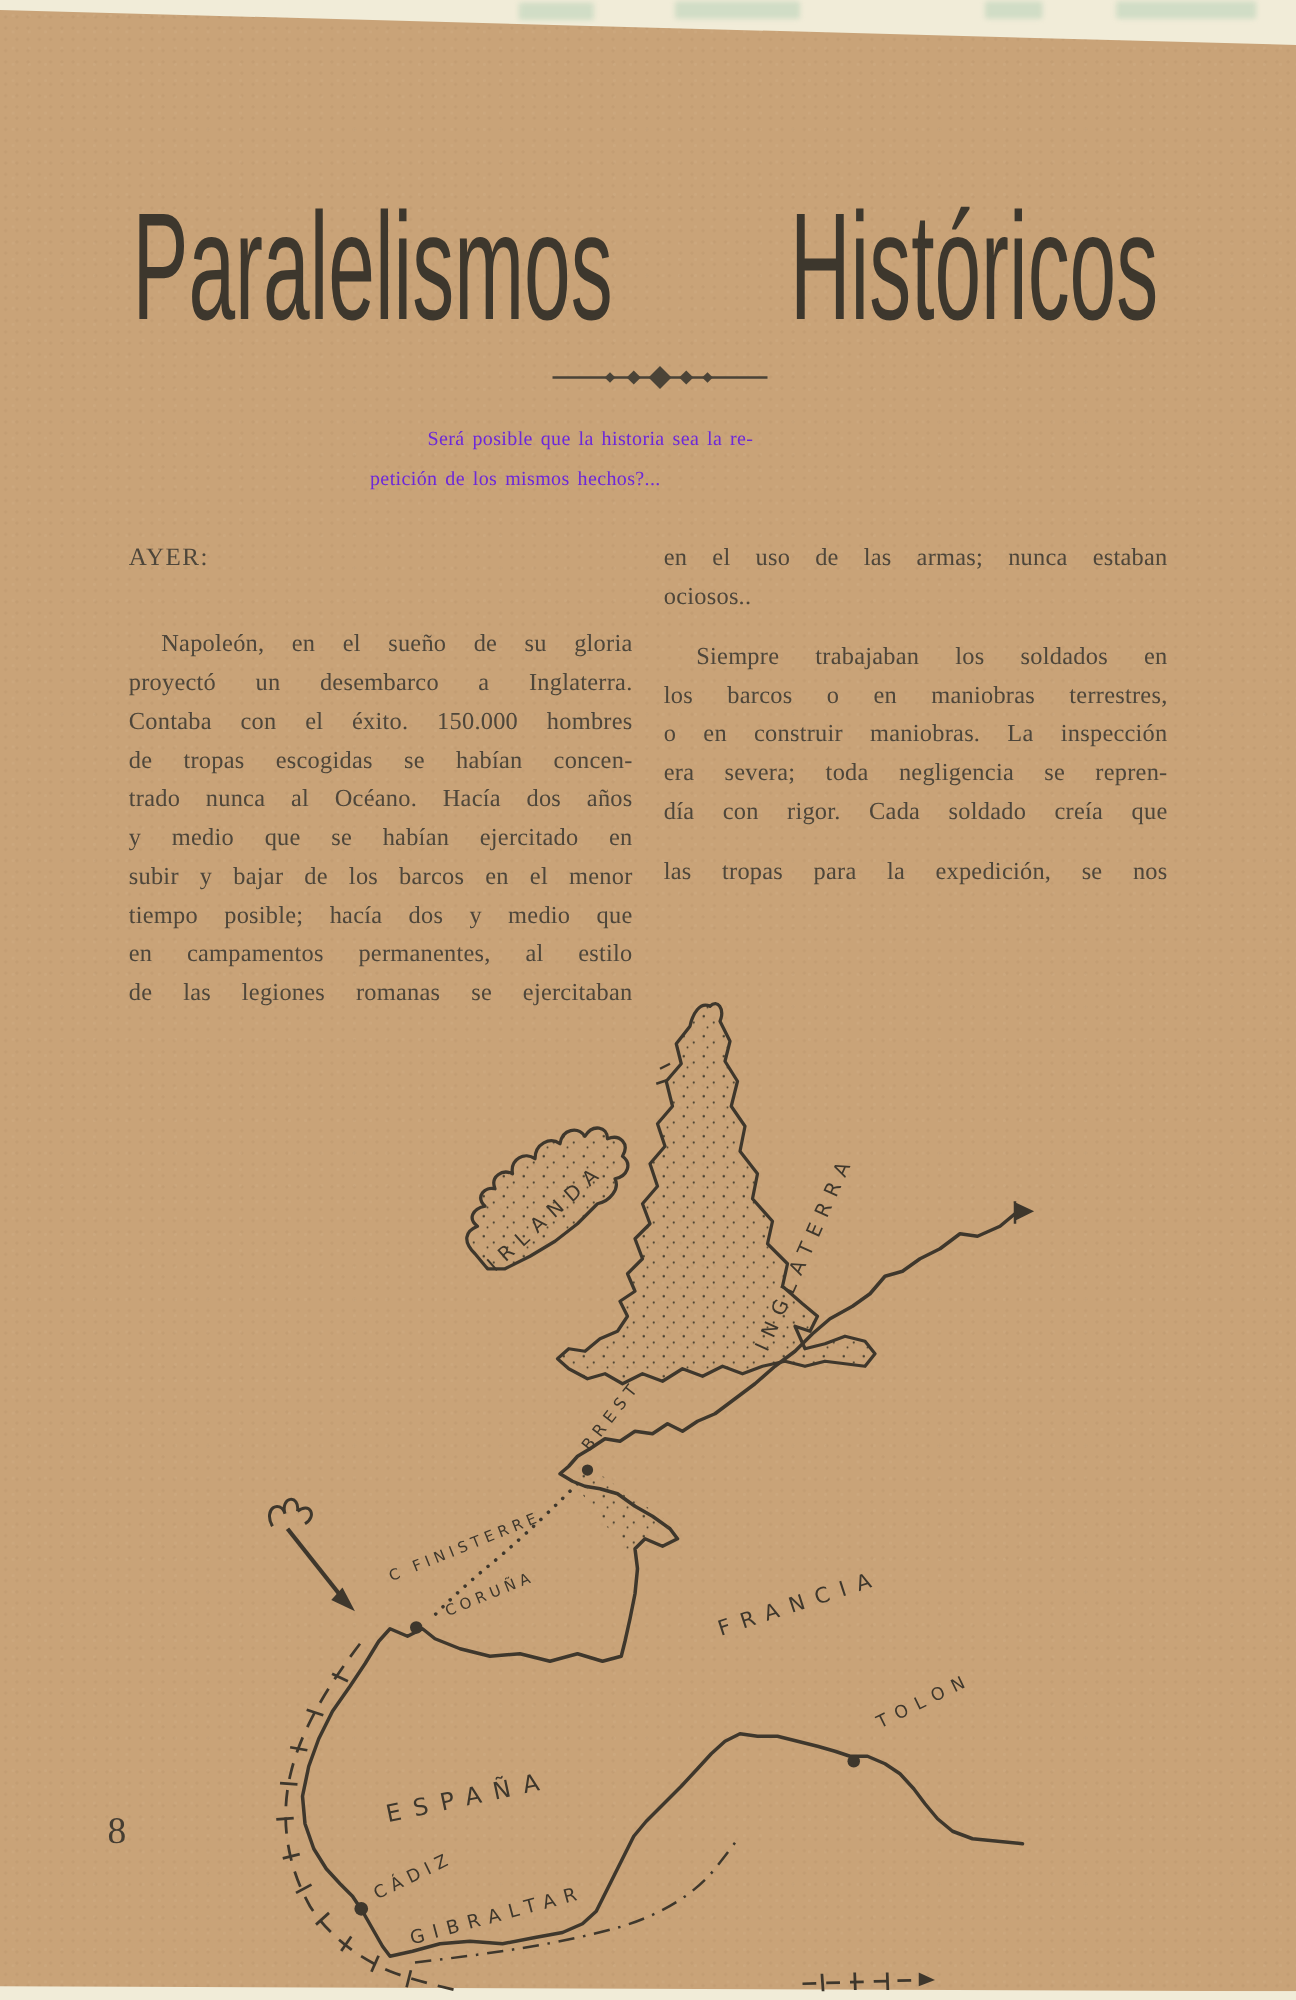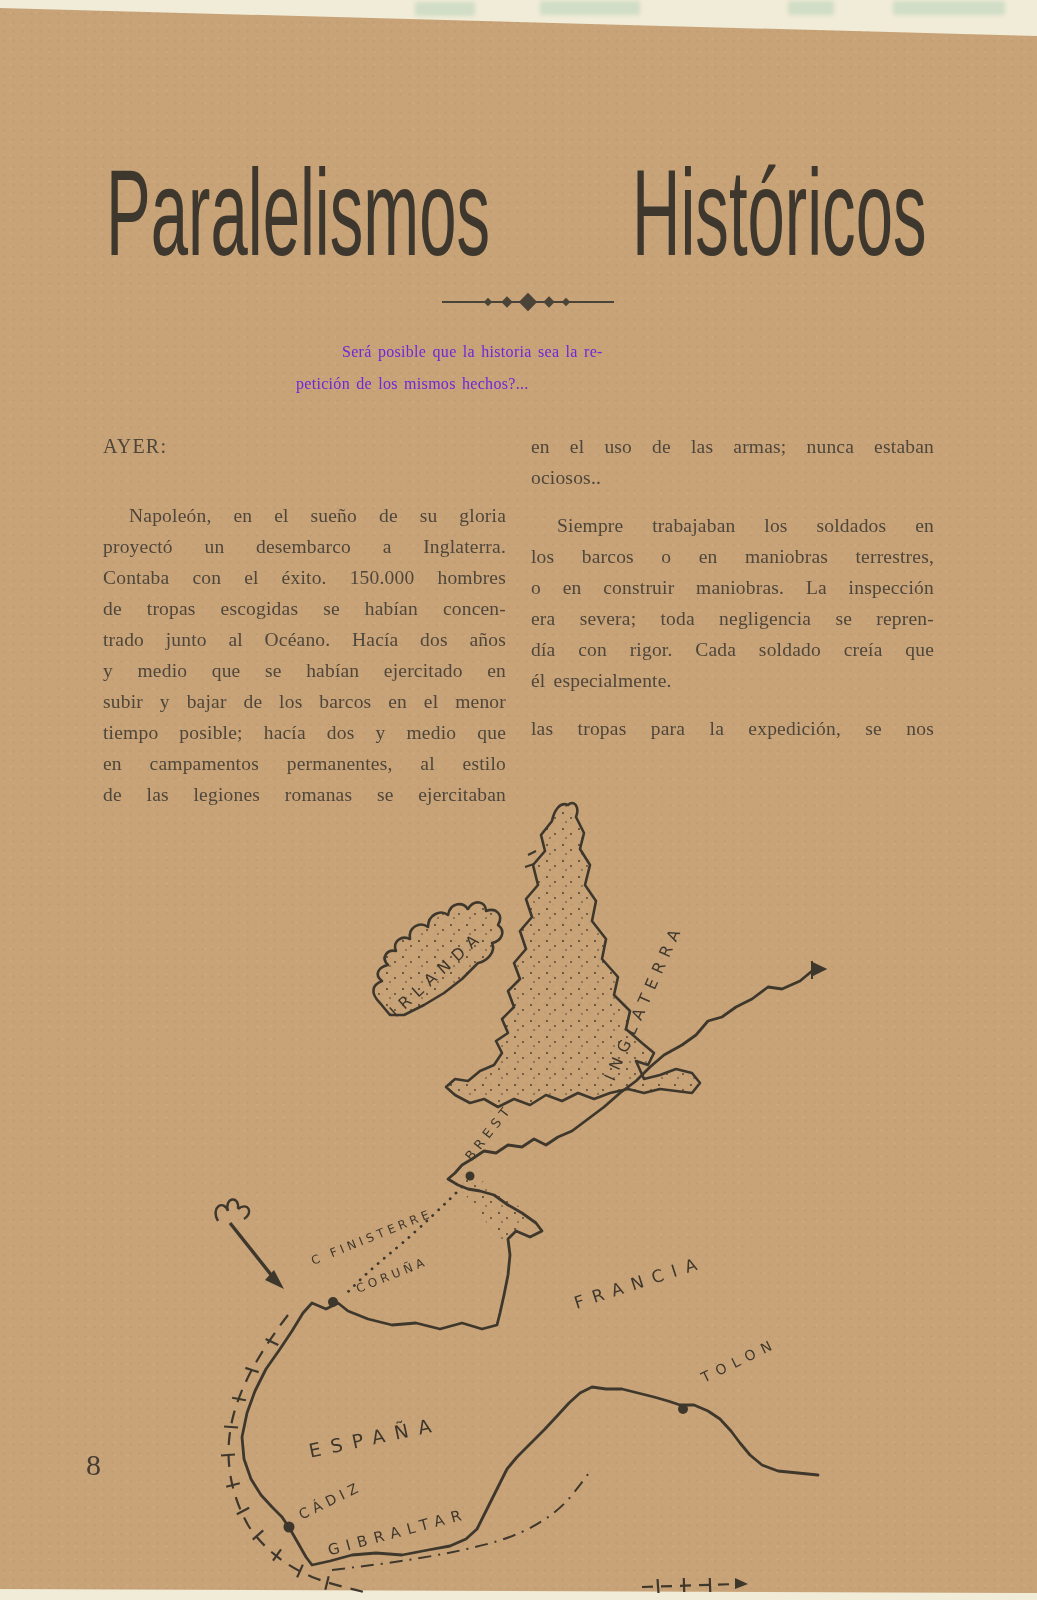--- a/index.html
+++ b/index.html
@@ -88,41 +88,40 @@
     <div class="line endline">petición de los mismos hechos?...</div>
   </div>
 
   <div class="col col-left">
     <p class="col-heading">AYER:</p>
     <div class="para">
       <div class="line first">Napoleón, en el sueño de su gloria</div>
       <div class="line">proyectó un desembarco a Inglaterra.</div>
       <div class="line">Contaba con el éxito. 150.000 hombres</div>
       <div class="line">de tropas escogidas se habían concen-</div>
-      <div class="line">trado junto al Océano. Hacía dos años</div>
+      <div class="line">trado nunca al Océano. Hacía dos años</div>
       <div class="line">y medio que se habían ejercitado en</div>
       <div class="line">subir y bajar de los barcos en el menor</div>
       <div class="line">tiempo posible; hacía dos y medio que</div>
       <div class="line">en campamentos permanentes, al estilo</div>
       <div class="line">de las legiones romanas se ejercitaban</div>
     </div>
   </div>
 
   <div class="col col-right">
     <div class="para">
       <div class="line">en el uso de las armas; nunca estaban</div>
       <div class="line endline">ociosos..</div>
     </div>
     <div class="para">
       <div class="line first">Siempre trabajaban los soldados en</div>
       <div class="line">los barcos o en maniobras terrestres,</div>
       <div class="line">o en construir maniobras. La inspección</div>
       <div class="line">era severa; toda negligencia se repren-</div>
       <div class="line">día con rigor. Cada soldado creía que</div>
-      <div class="line endline">él especialmente.</div>
     </div>
     <div class="para">
       <div class="line">las tropas para la expedición, se nos</div>
     </div>
   </div>
 
   <svg class="map" viewBox="0 0 1037 807">
     <defs>
       <pattern id="stipple" width="16" height="16" patternUnits="userSpaceOnUse">
         <circle cx="3" cy="4" r="1" fill="#47402f"></circle>

